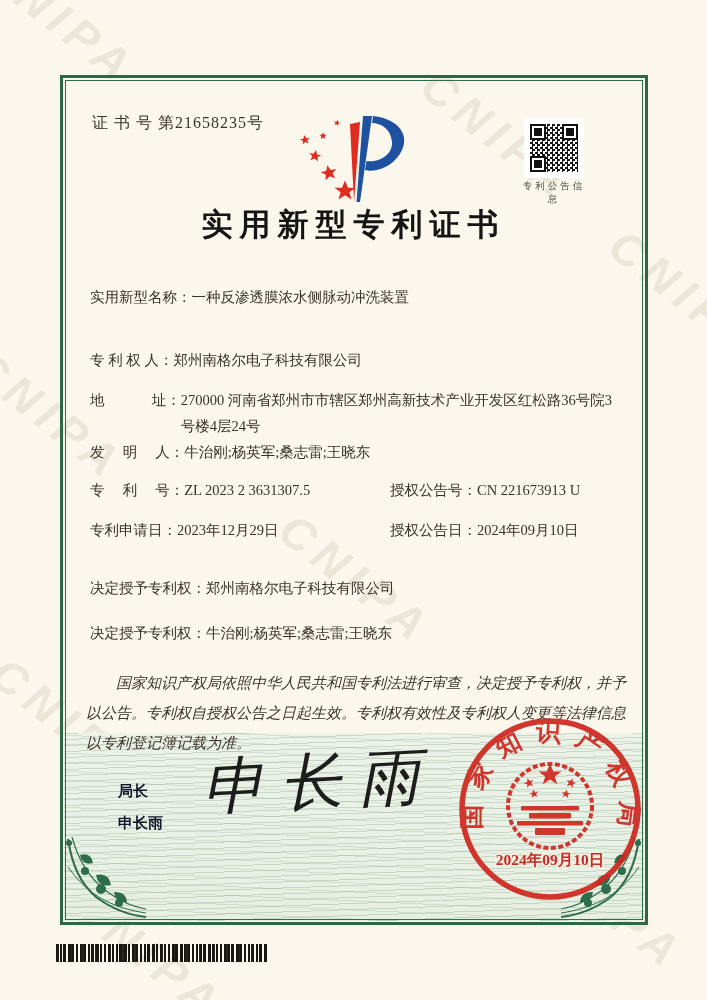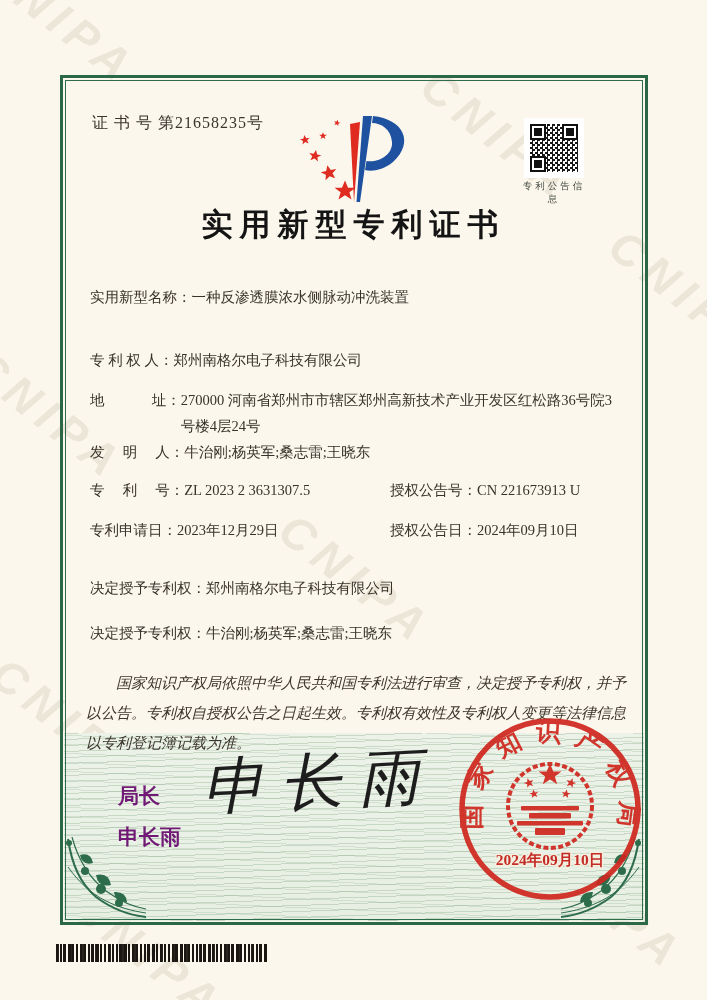--- a/index.html
+++ b/index.html
@@ -70,21 +70,21 @@
   .cell-l{width:300px;display:flex;} .cell-r{flex:1;display:flex;}
   
   .declaration{
     left:86px;top:668px;width:540px;z-index:5;
     font-size:15px;line-height:30px;text-indent:2em;text-align:justify;
     font-style:italic;color:#3b352b;
   }
   
   .signer{left:118px;top:782px;z-index:6;
     font-family:Liberation Sans, sans-serif;
-    font-size:21px;font-weight:600;color:#701a75;}
+    font-size:15px;font-weight:600;color:#0f172a;}
   .signer div{margin-bottom:13px;}
   .signature{
     left:202px;top:740px;z-index:6;font-size:62px;letter-spacing:16px;
     color:#1d1d1d;font-style:italic;transform:rotate(-3deg);
     font-family:"DejaVu Serif","Liberation Serif",serif;white-space:nowrap;
   }
   .seal{left:455px;top:714px;width:190px;height:190px;z-index:7;opacity:.93;}
   .page-no{left:0;right:0;top:903px;text-align:center;font-size:11.5px;
     color:#44403a;z-index:6;letter-spacing:1px;}
   .barcode{

